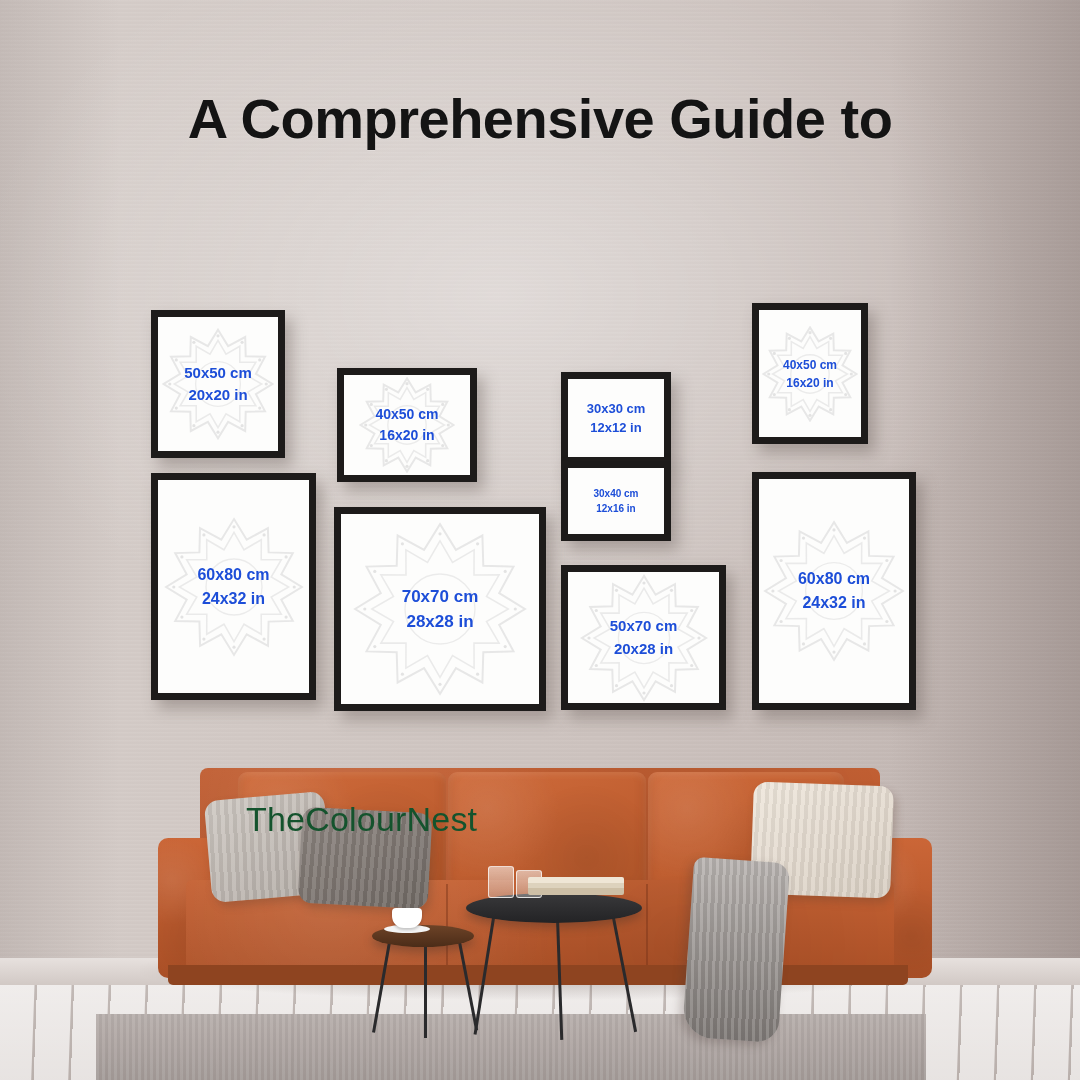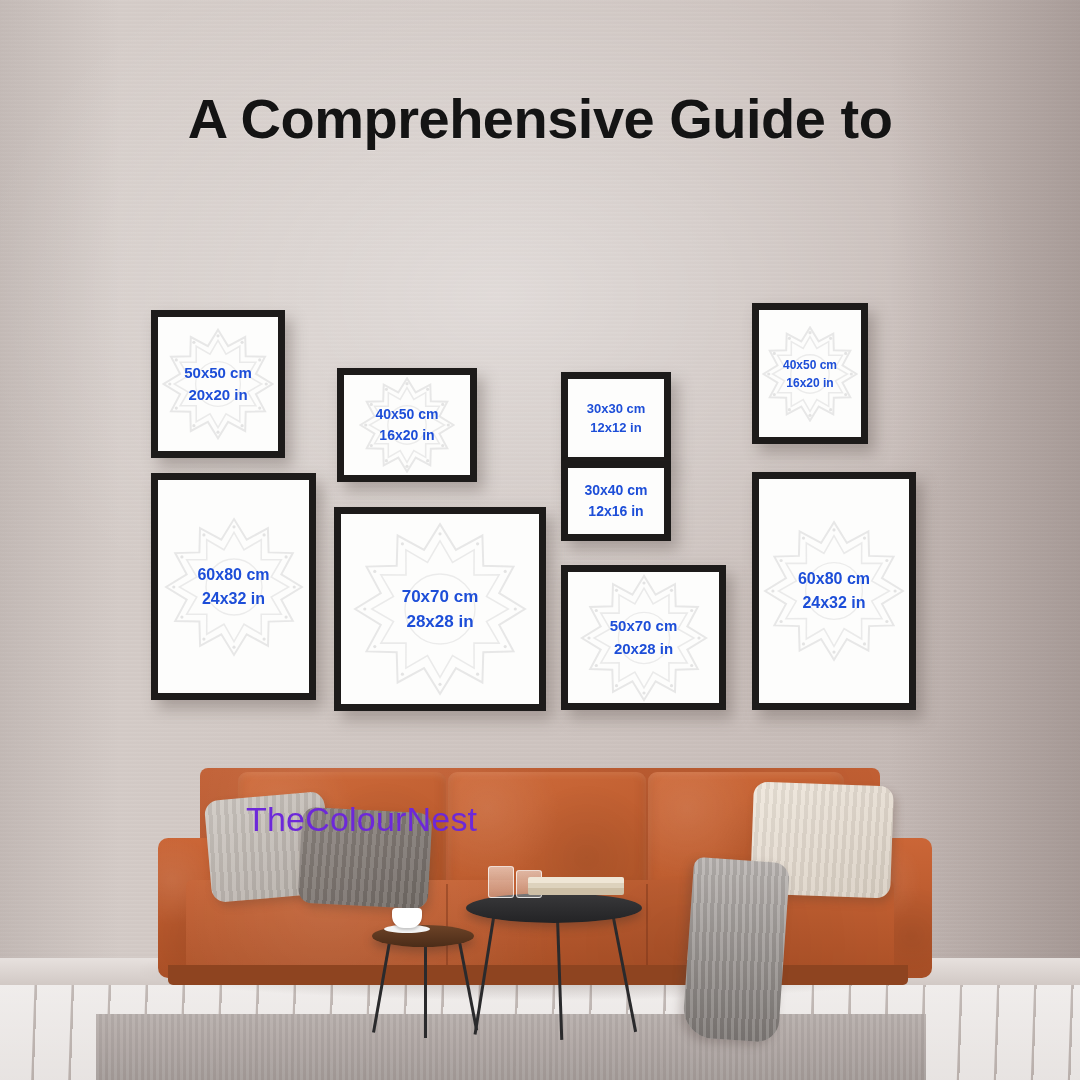--- a/index.html
+++ b/index.html
@@ -215,21 +215,21 @@
     background: linear-gradient(to bottom, rgba(255,255,255,0.55), rgba(220,220,220,0.35));
     border: 1px solid rgba(255,255,255,0.7);
     border-radius: 3px;
   }
   .glass.g1 { left: 488px; }
   .glass.g2 { left: 516px; height: 28px; top: 870px; }
 
   
   .watermark {
     position: absolute; left: 246px; top: 800px;
-    font-size: 34px; color: #6d28d9;
+    font-size: 34px; color: #14532d;
     letter-spacing: 0.2px;
     font-weight: 400;
   }
 </style>
 </head>
 <body>
 
 <div id="scene">
 
   <div class="wall">
@@ -359,21 +359,21 @@
             <circle cx="22.3" cy="125.1" r="1.6" fill="#cfcfcf"></circle>
             <circle cx="12.3" cy="87.5" r="1.6" fill="#cfcfcf"></circle>
             <circle cx="22.3" cy="49.9" r="1.6" fill="#cfcfcf"></circle>
             <circle cx="49.9" cy="22.3" r="1.6" fill="#cfcfcf"></circle>
           </svg>
           <div class="label" style="font-size:17px"><span>70x70 cm</span><span class="in">28x28 in</span></div>
         </div>
       </div>
       <div class="frame" style="left: 561px; top: 461px; width: 110px; height: 80px;">
         <div class="mat">
-          <div class="label" style="font-size:14px"><span>30x40 cm</span><span class="in">12x16 in</span></div>
+          <div class="label" style="font-size:10px"><span>30x40 cm</span><span class="in">12x16 in</span></div>
         </div>
       </div>
       <div class="frame" style="left: 561px; top: 565px; width: 165px; height: 145px;">
         <div class="mat">
           <svg class="mandala" width="128" height="128" viewBox="0 0 128 128">
             <polygon points="64.0,1.9 75.6,20.7 95.0,10.2 95.7,32.3 117.8,33.0 107.3,52.4 126.1,64.0 107.3,75.6 117.8,95.0 95.7,95.7 95.0,117.8 75.6,107.3 64.0,126.1 52.4,107.3 33.0,117.8 32.3,95.7 10.2,95.0 20.7,75.6 1.9,64.0 20.7,52.4 10.2,33.0 32.3,32.3 33.0,10.2 52.4,20.7" fill="none" stroke="#d6d6d6" stroke-width="2"></polygon>
             <polygon points="64.0,14.1 73.1,30.0 89.0,20.8 88.9,39.1 107.2,39.0 98.0,54.9 113.9,64.0 98.0,73.1 107.2,89.0 88.9,88.9 89.0,107.2 73.1,98.0 64.0,113.9 54.9,98.0 39.0,107.2 39.1,88.9 20.8,89.0 30.0,73.1 14.1,64.0 30.0,54.9 20.8,39.0 39.1,39.1 39.0,20.8 54.9,30.0" fill="none" stroke="#dcdcdc" stroke-width="1.6"></polygon>
             <circle cx="64" cy="64" r="25.6" fill="none" stroke="#dedede" stroke-width="1.4"></circle>
             <circle cx="64.0" cy="9.0" r="1.6" fill="#cfcfcf"></circle>
             <circle cx="91.5" cy="16.3" r="1.6" fill="#cfcfcf"></circle>

